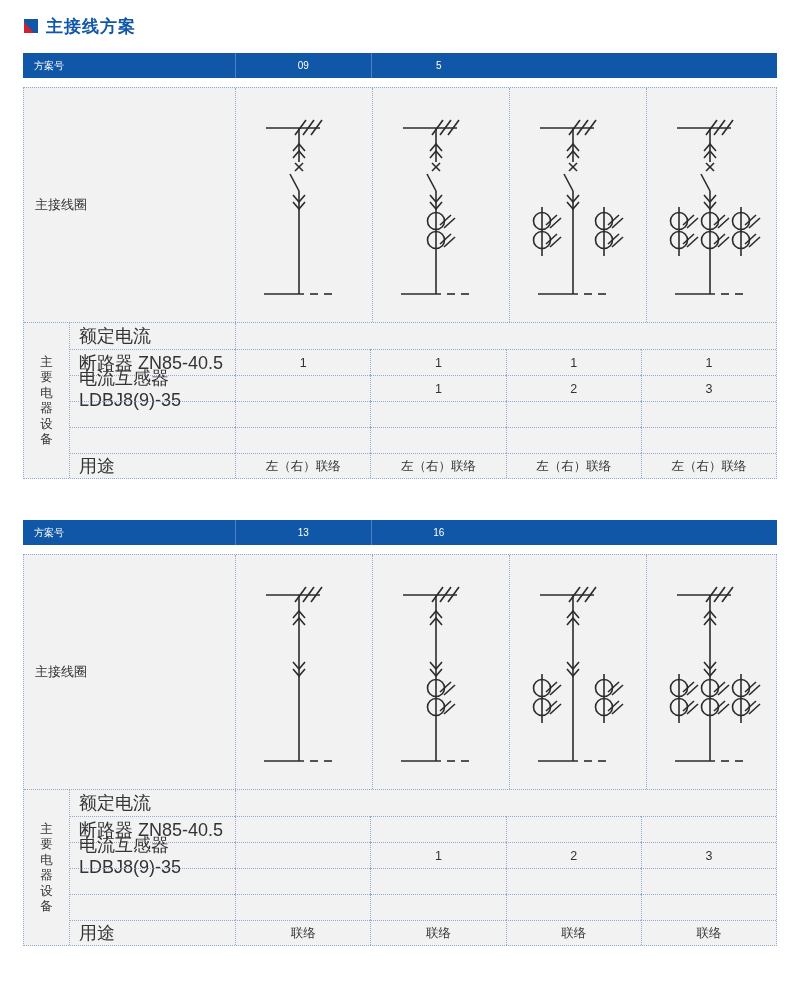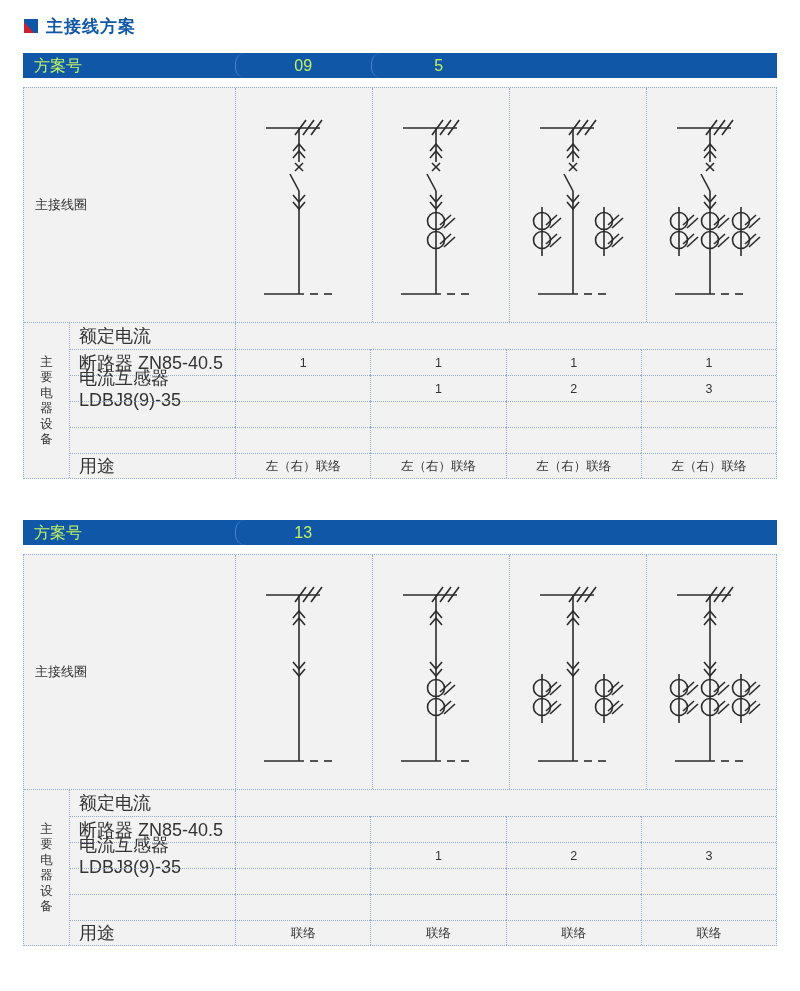--- a/index.html
+++ b/index.html
@@ -23,24 +23,24 @@
   .ti-blue{fill:var(--blue);}
   .ti-red{fill:var(--red);}
   .title-text{font-size:17px;font-weight:bold;color:var(--blue);letter-spacing:1px;}
 
   .tbl{margin-left:23px;width:754px;}
   .tbl-1{margin-top:16px;}
   .tbl-2{margin-top:41px;}
 
   .thead{
     display:grid;grid-template-columns:212px repeat(4,1fr);
-    height:25px;background:var(--blue);color:#bef264;font-size:16px;
+    height:25px;background:var(--blue);color:#ffffff;font-size:10px;
   }
   .thead .hlabel{padding-left:11px;line-height:25px;}
-  .thead .hcol{text-align:center;line-height:25px;border-left:1px solid var(--hdr-divider);border-radius:10px;}
+  .thead .hcol{text-align:center;line-height:25px;border-left:1px solid var(--hdr-divider);}
 
   .tbody{border:1px dotted var(--bd);background:var(--bg);margin-top:9px;}
 
   .diag-row{display:grid;grid-template-columns:211px repeat(4,1fr);height:234px;}
   .diag-label{display:flex;align-items:center;padding-left:11px;font-size:13px;}
   .diag-cell{border-left:1px dotted var(--bd);}
   svg.scheme{display:block;margin:6px auto 0;}
 
   .equip{
     display:grid;grid-template-columns:46px 165px repeat(4,1fr);
@@ -245,20 +245,21 @@
           <div class="e-val bt">左（右）联络</div>
           <div class="e-val bt">左（右）联络</div>
           <div class="e-val bt">左（右）联络</div>
         </div>
       </div>
     </section>
     <section class="tbl tbl-2">
       <div class="thead">
         <div class="hlabel">方案号</div>
         <div class="hcol">13</div>
+        <div class="hcol">16</div>
       </div>
       <div class="tbody">
         <div class="diag-row">
           <div class="diag-label">主接线圈</div>
           <div class="diag-cell">
             <svg viewBox="0 0 136 218" width="136" height="218" class="scheme">
               <g stroke="#2b2b2b" stroke-width="1.6" fill="none">
                 <line x1="30" y1="34" x2="84" y2="34"></line>
                 <line x1="59" y1="41" x2="70" y2="26"></line>
                 <line x1="67" y1="41" x2="78" y2="26"></line>

